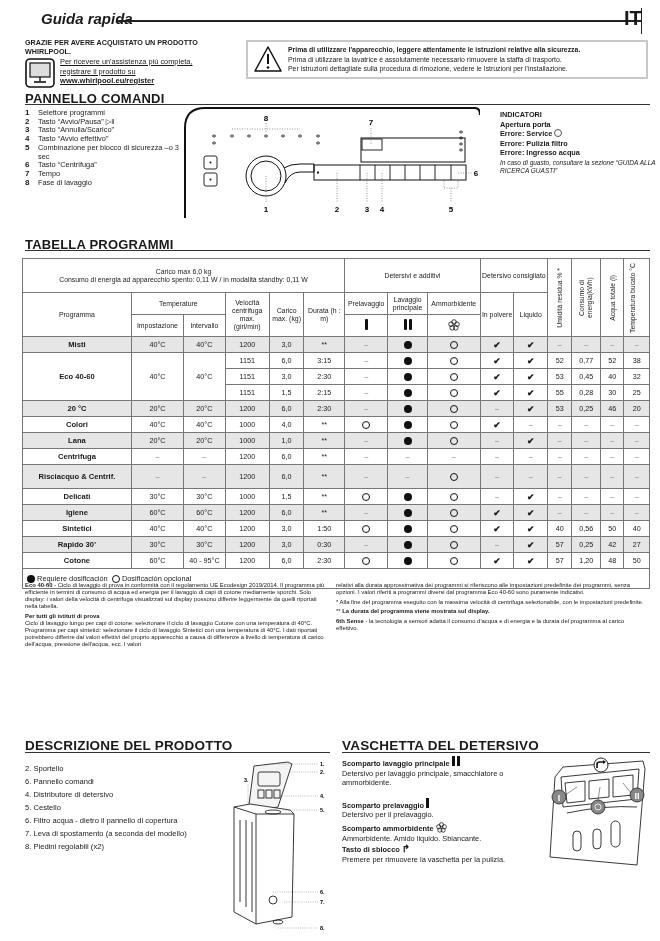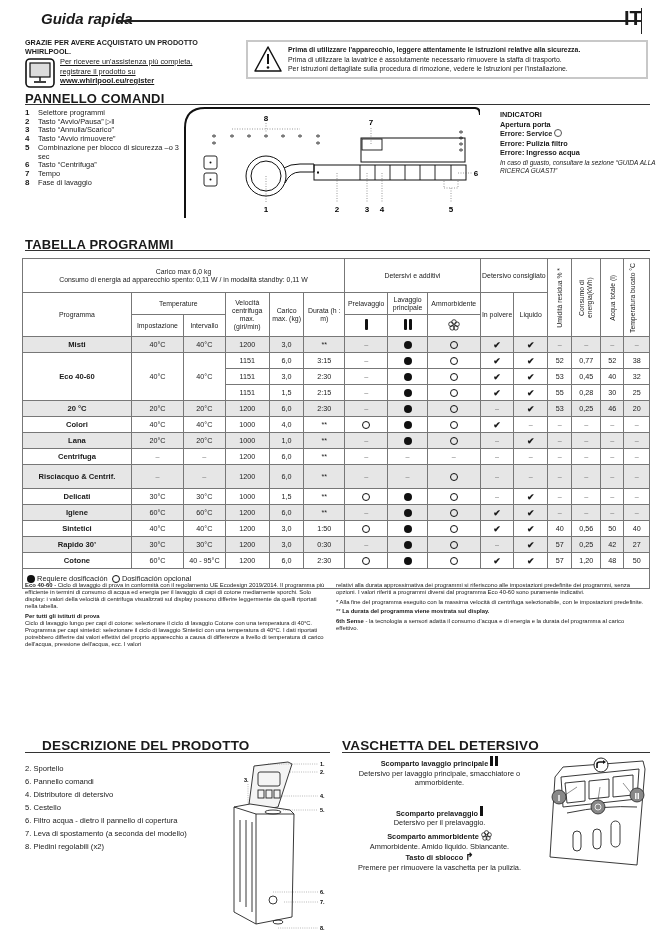--- a/index.html
+++ b/index.html
@@ -49,21 +49,21 @@
   .dash{color:#777;}
   td.legend{text-align:left;padding-left:4px;height:20px;font-size:7.4px;}
   
   .notes{font-family:"Liberation Sans",sans-serif;font-size:5.9px;line-height:7.1px;}
   #notes-l{left:25px;top:582px;width:300px;}
   #notes-r{left:336px;top:582px;width:310px;}
   .notes p{margin-bottom:2.5px;}
   
   #desc-list{left:25px;top:762px;width:210px;font-family:"Liberation Sans",sans-serif;font-size:7.6px;line-height:13px;}
   #mach-svg{left:228px;top:752px;width:100px;height:185px;}
-  #vasc{left:342px;top:756px;width:195px;font-family:"Liberation Sans",sans-serif;font-size:7.4px;line-height:9.6px;text-align:center;}
+  #vasc{left:342px;top:756px;width:195px;font-family:"Liberation Sans",sans-serif;font-size:7.4px;line-height:9.6px;}
   #vasc .b{font-weight:bold;}
   #tray-svg{left:545px;top:757px;width:105px;height:110px;}
 </style>
 </head>
 <body>
 
 <div class="abs" id="title">Guida rapida</div>
 <div class="abs" id="title-rule"></div>
 <div class="abs" id="title-rule2"></div>
 <div class="abs" id="title-tick"></div>
@@ -105,21 +105,21 @@
   <div class="row">
       <span class="num">2</span>
       <span class="lbl">Tasto “Avvio/Pausa” ▷‖</span>
     </div>
   <div class="row">
       <span class="num">3</span>
       <span class="lbl">Tasto “Annulla/Scarico”</span>
     </div>
   <div class="row">
       <span class="num">4</span>
-      <span class="lbl">Tasto “Avvio rimuovere”</span>
+      <span class="lbl">Tasto “Avvio effettivo”</span>
     </div>
   <div class="row">
       <span class="num">5</span>
       <span class="lbl">Combinazione per blocco di sicurezza –o 3 sec</span>
     </div>
   <div class="row">
       <span class="num">6</span>
       <span class="lbl">Tasto “Centrifuga”</span>
     </div>
   <div class="row">
@@ -523,21 +523,21 @@
   <p><b>Eco 40-60</b><span> - Ciclo di lavaggio di prova in conformità con il regolamento UE Ecodesign 2019/2014. Il programma più efficiente in termini di consumo di acqua ed energia per il lavaggio di capi di cotone mediamente sporchi. Solo display: i valori della velocità di centrifuga visualizzati sul display possono differire leggermente da quelli riportati nella tabella.</span></p>
   <p><b>Per tutti gli istituti di prova</b><br><span>Ciclo di lavaggio lungo per capi di cotone: selezionare il ciclo di lavaggio Cotone con una temperatura di 40°C.</span><br><span>Programma per capi sintetici: selezionare il ciclo di lavaggio Sintetici con una temperatura di 40°C. I dati riportati potrebbero differire dai valori effettivi del proprio apparecchio a causa di differenze a livello di temperatura di carico dell'acqua, pressione dell'acqua, ecc. I valori</span></p>
 </div>
 <div class="abs notes" id="notes-r">
   <p>relativi alla durata approssimativa dei programmi si riferiscono alle impostazioni predefinite dei programmi, senza opzioni. I valori riferiti a programmi diversi dal programma Eco 40-60 sono puramente indicativi.</p>
   <p>* Alla fine del programma eseguito con la massima velocità di centrifuga selezionabile, con le impostazioni predefinite.</p>
   <p><span>** </span><b>La durata del programma viene mostrata sul display.</b></p>
   <p><b>6th Sense</b><span> - la tecnologia a sensori adatta il consumo d'acqua e di energia e la durata del programma al carico effettivo.</span></p>
 </div>
 
-<div class="abs sec" style="left:25px;top:738px;font-size:13.5px;margin-left:17px;">DESCRIZIONE DEL PRODOTTO</div>
+<div class="abs sec" style="left:25px;top:738px;font-size:13.5px;">DESCRIZIONE DEL PRODOTTO</div>
 <div class="abs sec-rule" style="left:25px;top:752px;width:305px;"></div>
 <div class="abs" id="desc-list">
   <div>2. Sportello</div>
   <div>6. Pannello comandi</div>
   <div>4. Distributore di detersivo</div>
   <div>5. Cestello</div>
   <div>6. Filtro acqua - dietro il pannello di copertura</div>
   <div>7. Leva di spostamento (a seconda del modello)</div>
   <div>8. Piedini regolabili (x2)</div>
 </div>
@@ -577,21 +577,21 @@
   <text x="92" y="142">6.</text>
   <text x="92" y="152">7.</text>
   <text x="92" y="178">8.</text>
 </svg>
 
 <div class="abs sec" style="left:342px;top:738px;font-size:13.5px;">VASCHETTA DEL DETERSIVO</div>
 <div class="abs sec-rule" style="left:342px;top:752px;width:308px;"></div>
 <div class="abs" id="vasc">
   <div class="b"><span>Scomparto lavaggio principale</span> <span><span style="display:inline-block;width:3px;height:10px;background:#111;"></span><span style="display:inline-block;width:3px;height:10px;background:#111;margin-left:2px;"></span></span></div>
   <div>Detersivo per lavaggio principale, smacchiatore o ammorbidente.</div>
-  <div class="b" style="margin-top:18px"><span>Scomparto prelavaggio</span> <span style="display:inline-block;width:3px;height:10px;background:#111;"></span></div>
+  <div class="b" style="margin-top:10px"><span>Scomparto prelavaggio</span> <span style="display:inline-block;width:3px;height:10px;background:#111;"></span></div>
   <div>Detersivo per il prelavaggio.</div>
   <div class="b" style="margin-top:2px"><span>Scomparto ammorbidente</span> <svg width="11" height="11" viewBox="0 0 12 12" style="vertical-align:-2px">
         <g fill="none" stroke="#111" stroke-width="0.8">
           <circle cx="6" cy="3" r="2.3"></circle>
           <circle cx="9" cy="5.2" r="2.3"></circle>
           <circle cx="7.8" cy="8.8" r="2.3"></circle>
           <circle cx="4.2" cy="8.8" r="2.3"></circle>
           <circle cx="3" cy="5.2" r="2.3"></circle>
         </g>
       </svg></div>

